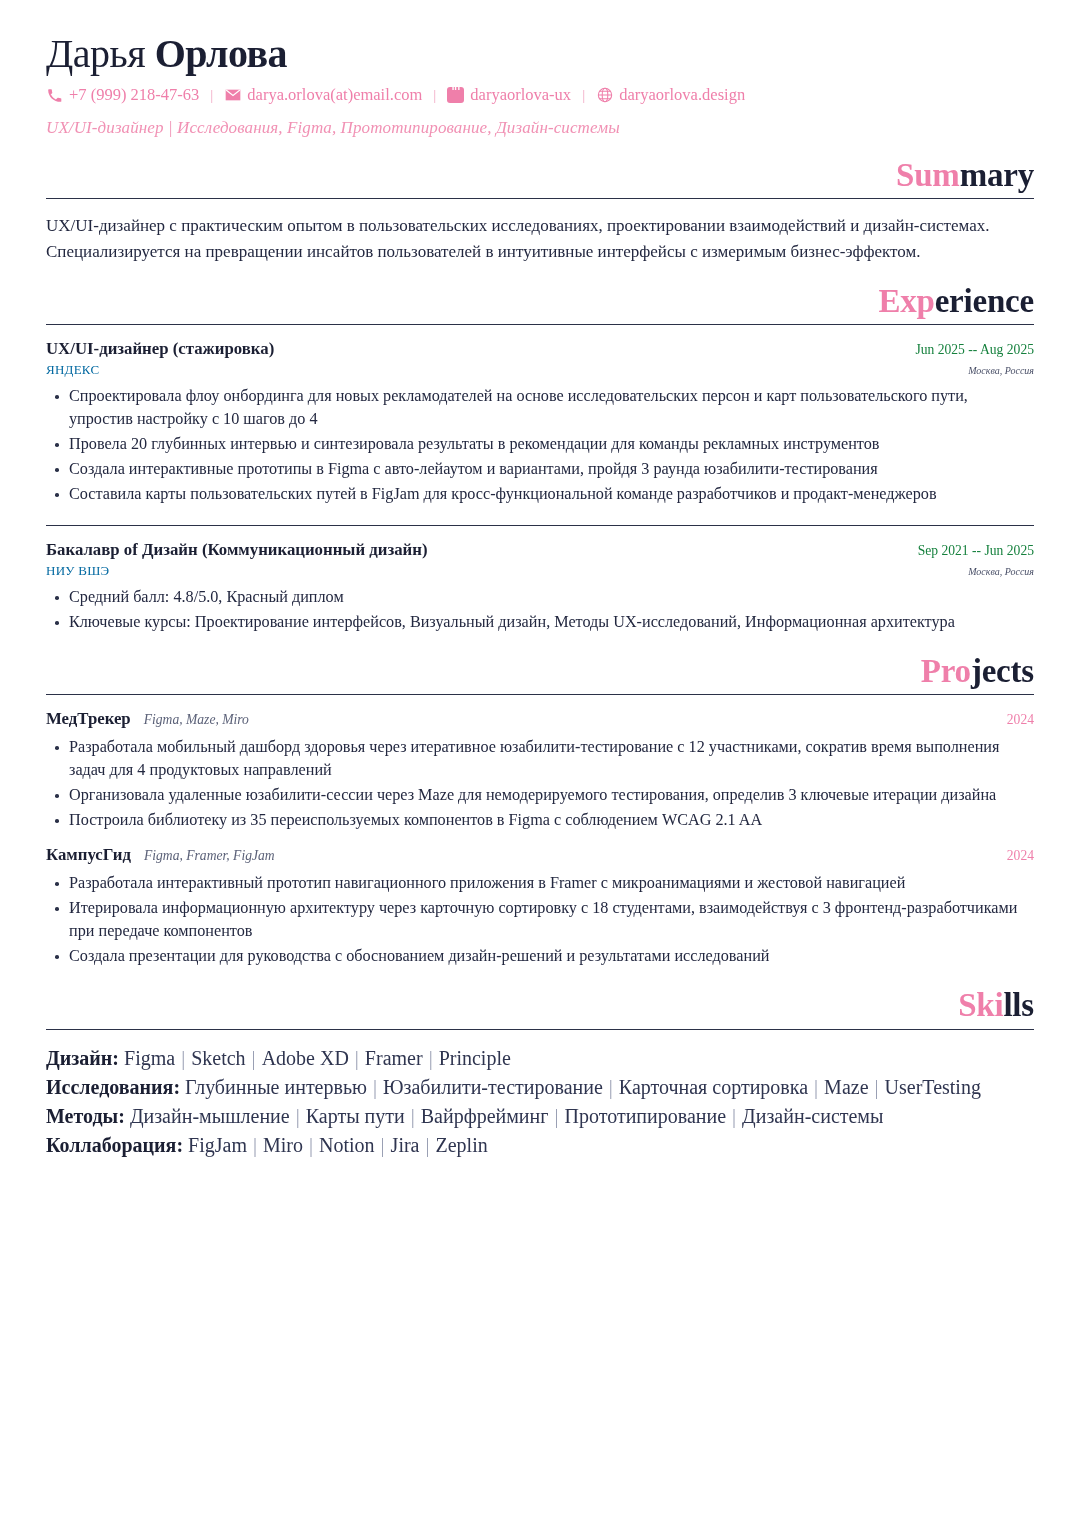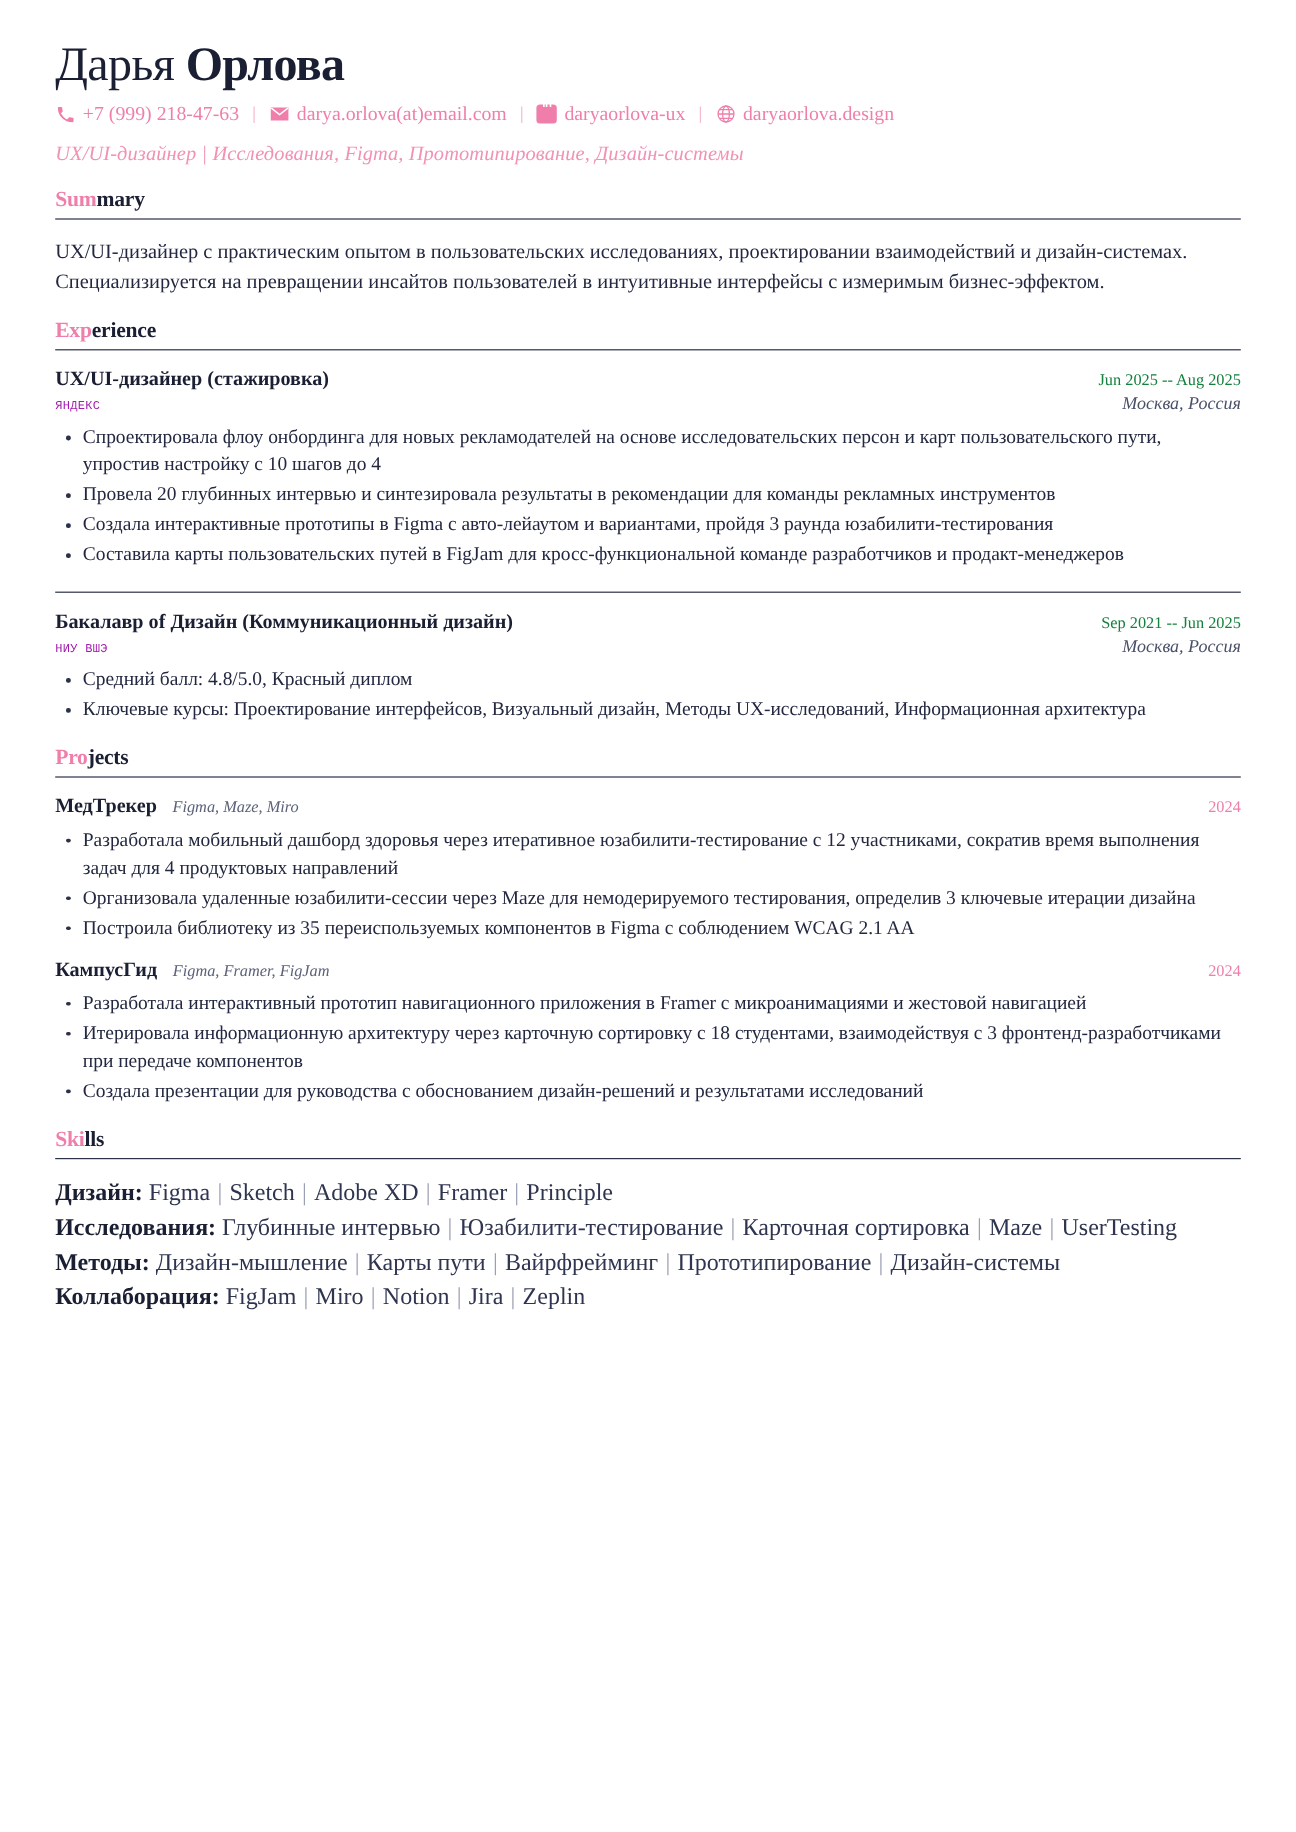--- a/index.html
+++ b/index.html
@@ -80,24 +80,25 @@
     font-size: 17px;
     font-style: italic;
     color: #f191b4;
     letter-spacing: 0.1px;
     font-family: Liberation Serif, serif;
   }
 
   
   .section { margin-top: 19px; }
   .section-title {
-    font-size: 18px;
+    font-size: 33px;
     font-weight: 700;
     line-height: 1.1;
     letter-spacing: -0.2px;
+    text-align: right;
   }
   .section-title .accent { color: #ef7faa; }
   .section-title .rest   { color: #1b1f33; }
   .section-rule {
     border: 0;
     border-top: 1.6px solid #2b3148;
     margin-top: 5px;
   }
   .section-body { margin-top: 14px; }
 
@@ -128,27 +129,26 @@
     flex: 0 0 auto;
   }
   .entry-row2 {
     display: flex;
     justify-content: space-between;
     align-items: baseline;
     gap: 16px;
     margin-top: 3px;
   }
   .entry-org {
+    font-size: 13px;
+    color: #0369a1;
+    letter-spacing: 0.25px;
+  }
+  .entry-loc {
     font-size: 10px;
-    color: #a21caf;
-    letter-spacing: 0.25px;
-    font-family: Liberation Mono, monospace;
-  }
-  .entry-loc {
-    font-size: 15px;
     font-style: italic;
     color: #4a5068;
     white-space: nowrap;
     flex: 0 0 auto;
   }
 
   
   ul.bullets {
     list-style: none;
     margin-top: 7px;

